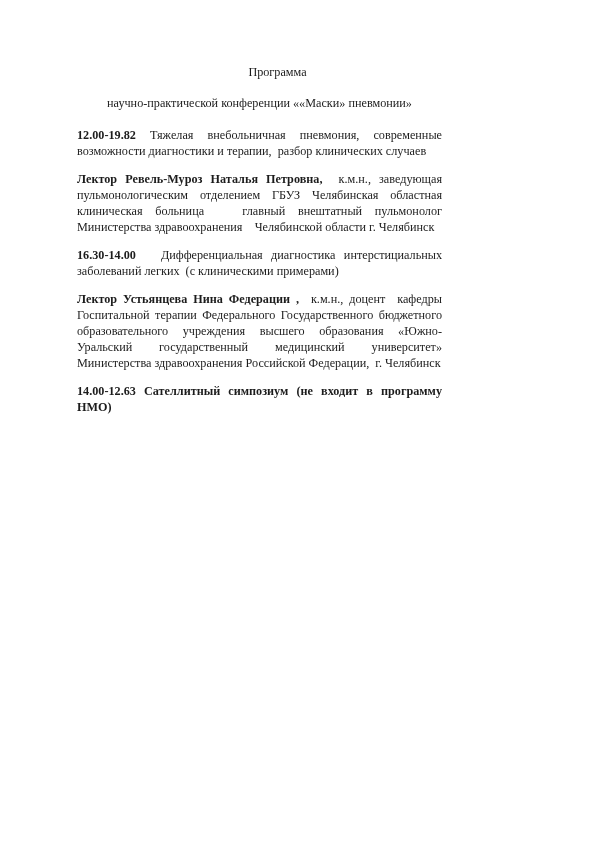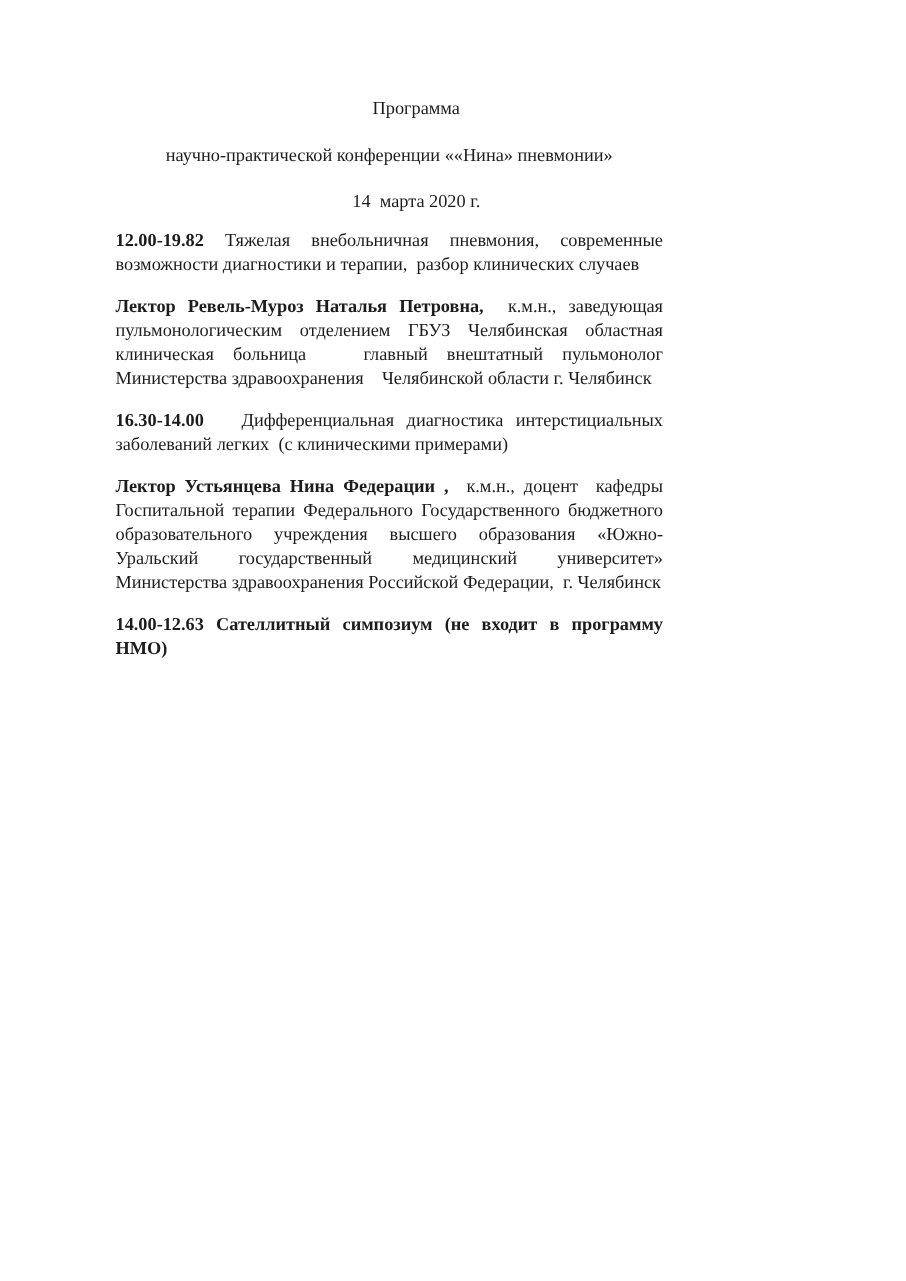--- a/index.html
+++ b/index.html
@@ -33,23 +33,22 @@
   }
   .para b { font-weight: 700; }
 </style>
 </head>
 <body>
 
 <div class="page">
 
   <p class="h indent">Программа</p>
 
-  <p class="h">научно-практической конференции ««Нина» пневмонии»</p>
+  <p class="h">научно-практической конференции ««Маски» пневмонии»</p>
 
-  <p class="h indent date">14 &nbsp;марта 2020 г.</p>
 
   <p class="para"><b>12.00-19.82</b><span> Тяжелая внебольничная пневмония, современные возможности диагностики и терапии, &nbsp;разбор клинических случаев</span></p>
 
   <p class="para"><b>Лектор Ревель-Муроз Наталья Петровна,</b><span> &nbsp;к.м.н., заведующая пульмонологическим отделением ГБУЗ Челябинская областная клиническая больница &nbsp; главный внештатный пульмонолог Министерства здравоохранения &nbsp;&nbsp; Челябинской области г. Челябинск</span></p>
 
   <p class="para"><b>16.30-14.00</b><span> &nbsp; Дифференциальная диагностика интерстициальных заболеваний легких &nbsp;(с клиническими примерами)</span></p>
 
   <p class="para"><b>Лектор Устьянцева Нина Федерации ,</b><span> &nbsp;к.м.н., доцент &nbsp;кафедры Госпитальной терапии Федерального Государственного бюджетного образовательного учреждения высшего образования «Южно-Уральский государственный медицинский университет» Министерства здравоохранения Российской Федерации, &nbsp;г. Челябинск</span></p>
 
   <p class="para"><b>14.00-12.63 Сателлитный симпозиум (не входит в программу НМО)</b><span></span></p>

